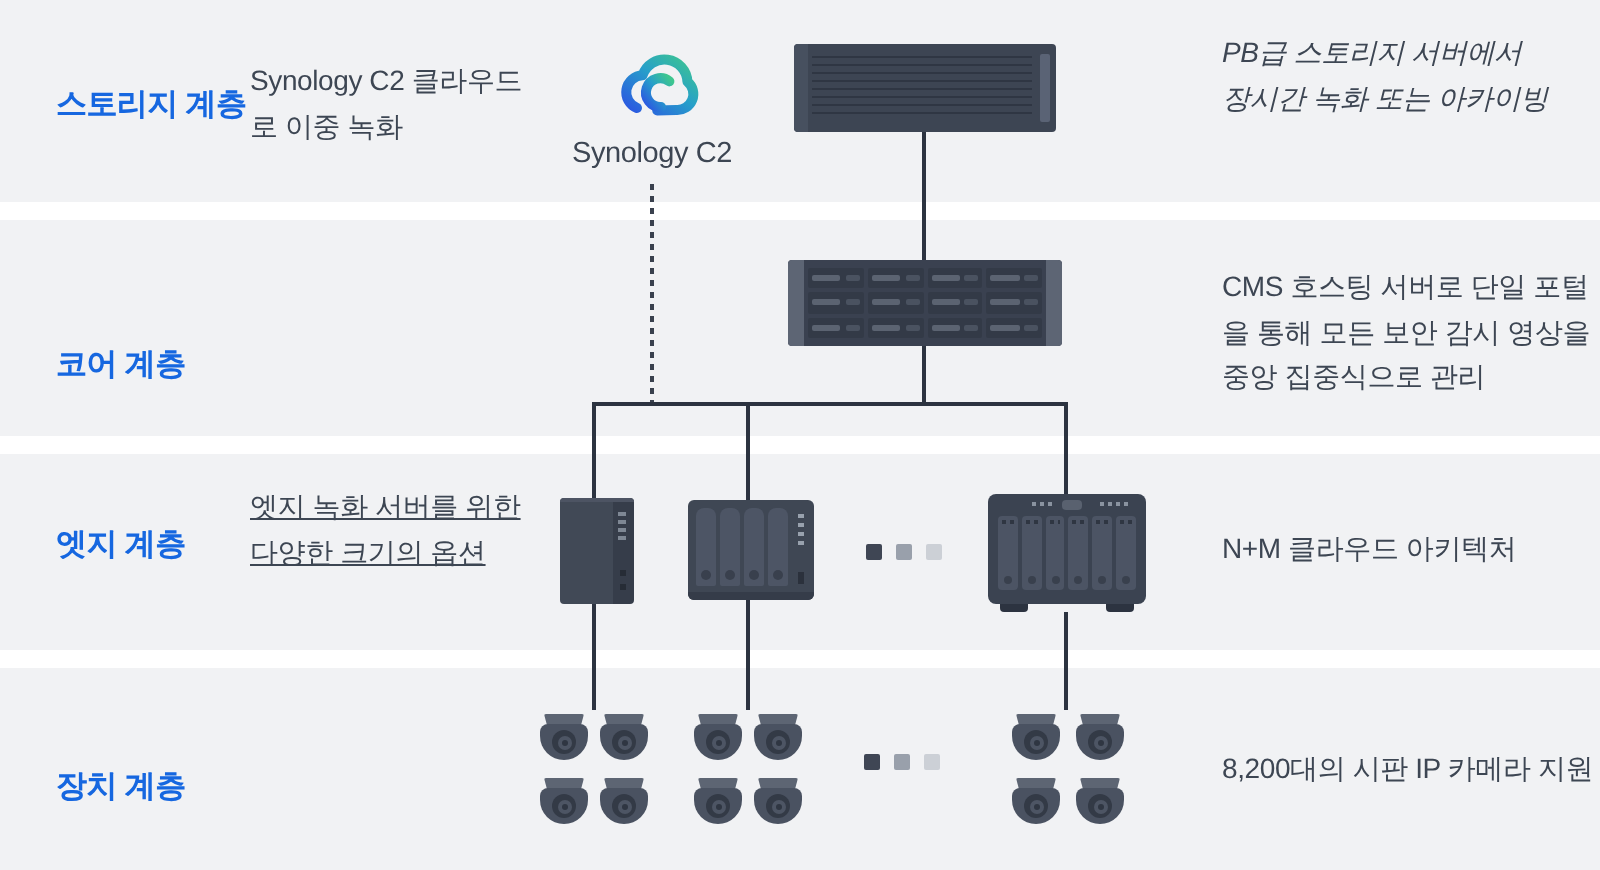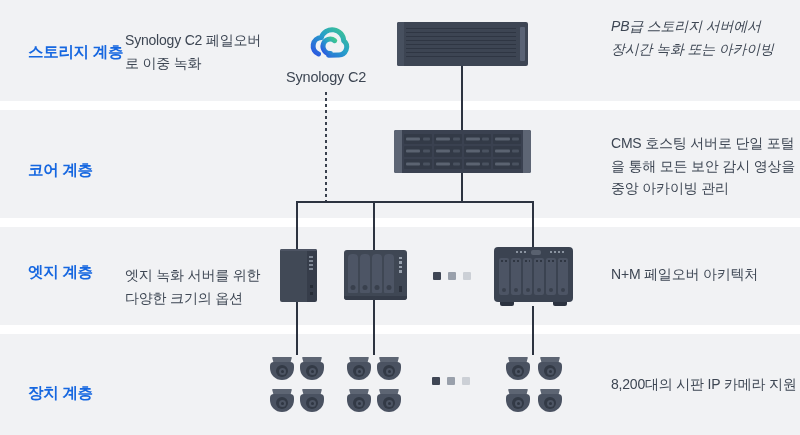--- a/index.html
+++ b/index.html
@@ -112,34 +112,34 @@
 </style>
 </head>
 <body>
 
 <div class="band" style="top:0;height:101px;"></div>
 <div class="band" style="top:110px;height:108px;"></div>
 <div class="band" style="top:227px;height:98px;"></div>
 <div class="band" style="top:334px;height:101px;"></div>
 
 <div class="tier-label" style="top:42px;">스토리지 계층</div>
-<div class="tier-label" style="top:160px;">코어 계층</div>
+<div class="tier-label" style="top:172px;">코어 계층</div>
 <div class="tier-label" style="top:262px;">엣지 계층</div>
 <div class="tier-label" style="top:383px;">장치 계층</div>
 
-<div class="note left" style="top:29px;">Synology C2 페일오버
+<div class="note left" style="top:29px;">Synology C2 클라우드
 로 이중 녹화</div>
 <div class="note right" style="top:15px;font-style:italic;">PB급 스토리지 서버에서
 장시간 녹화 또는 아카이빙</div>
 <div class="note right" style="top:132px;">CMS 호스팅 서버로 단일 포털
 을 통해 모든 보안 감시 영상을
-중앙 아카이빙 관리</div>
-<div class="note left" style="top:264px;">엣지 녹화 서버를 위한
+중앙 집중식으로 관리</div>
+<div class="note left" style="top:242px;text-decoration:underline;">엣지 녹화 서버를 위한
 다양한 크기의 옵션</div>
-<div class="note right" style="top:263px;">N+M 페일오버 아키텍처</div>
+<div class="note right" style="top:263px;">N+M 클라우드 아키텍처</div>
 <div class="note right" style="top:373px;">8,200대의 시판 IP 카메라 지원</div>
 
 <svg class="abs" style="left:306px;top:21px;" width="46" height="42" viewBox="0 0 46 42">
   <defs>
     <linearGradient id="cg" x1="0" y1="1" x2="1" y2="0">
       <stop offset="0" stop-color="#2b55e2"></stop>
       <stop offset="0.55" stop-color="#27a0c9"></stop>
       <stop offset="1" stop-color="#3ec68f"></stop>
     </linearGradient>
   </defs>

